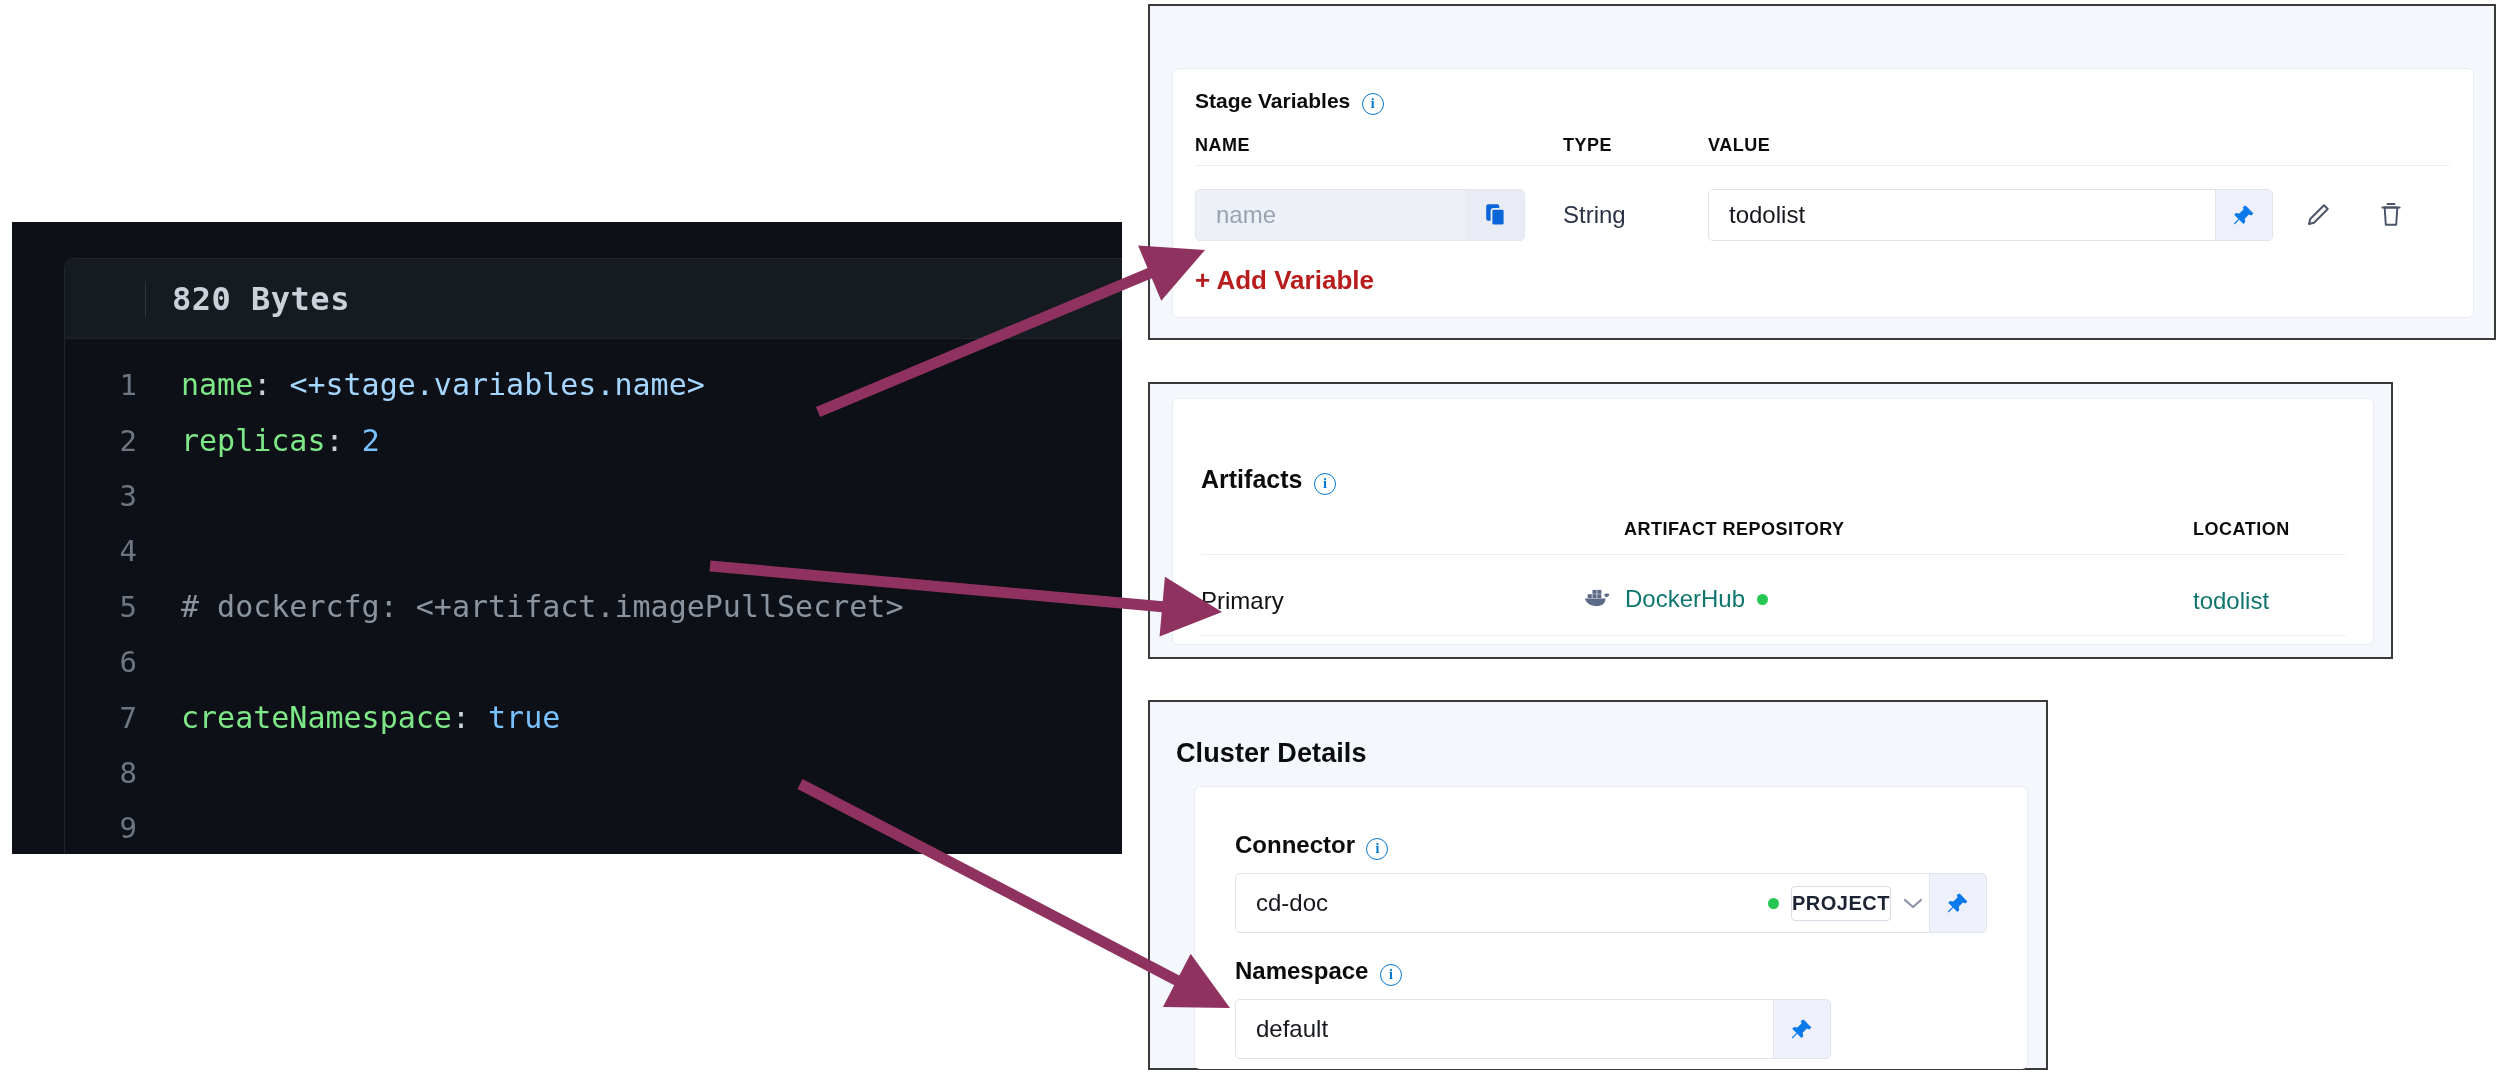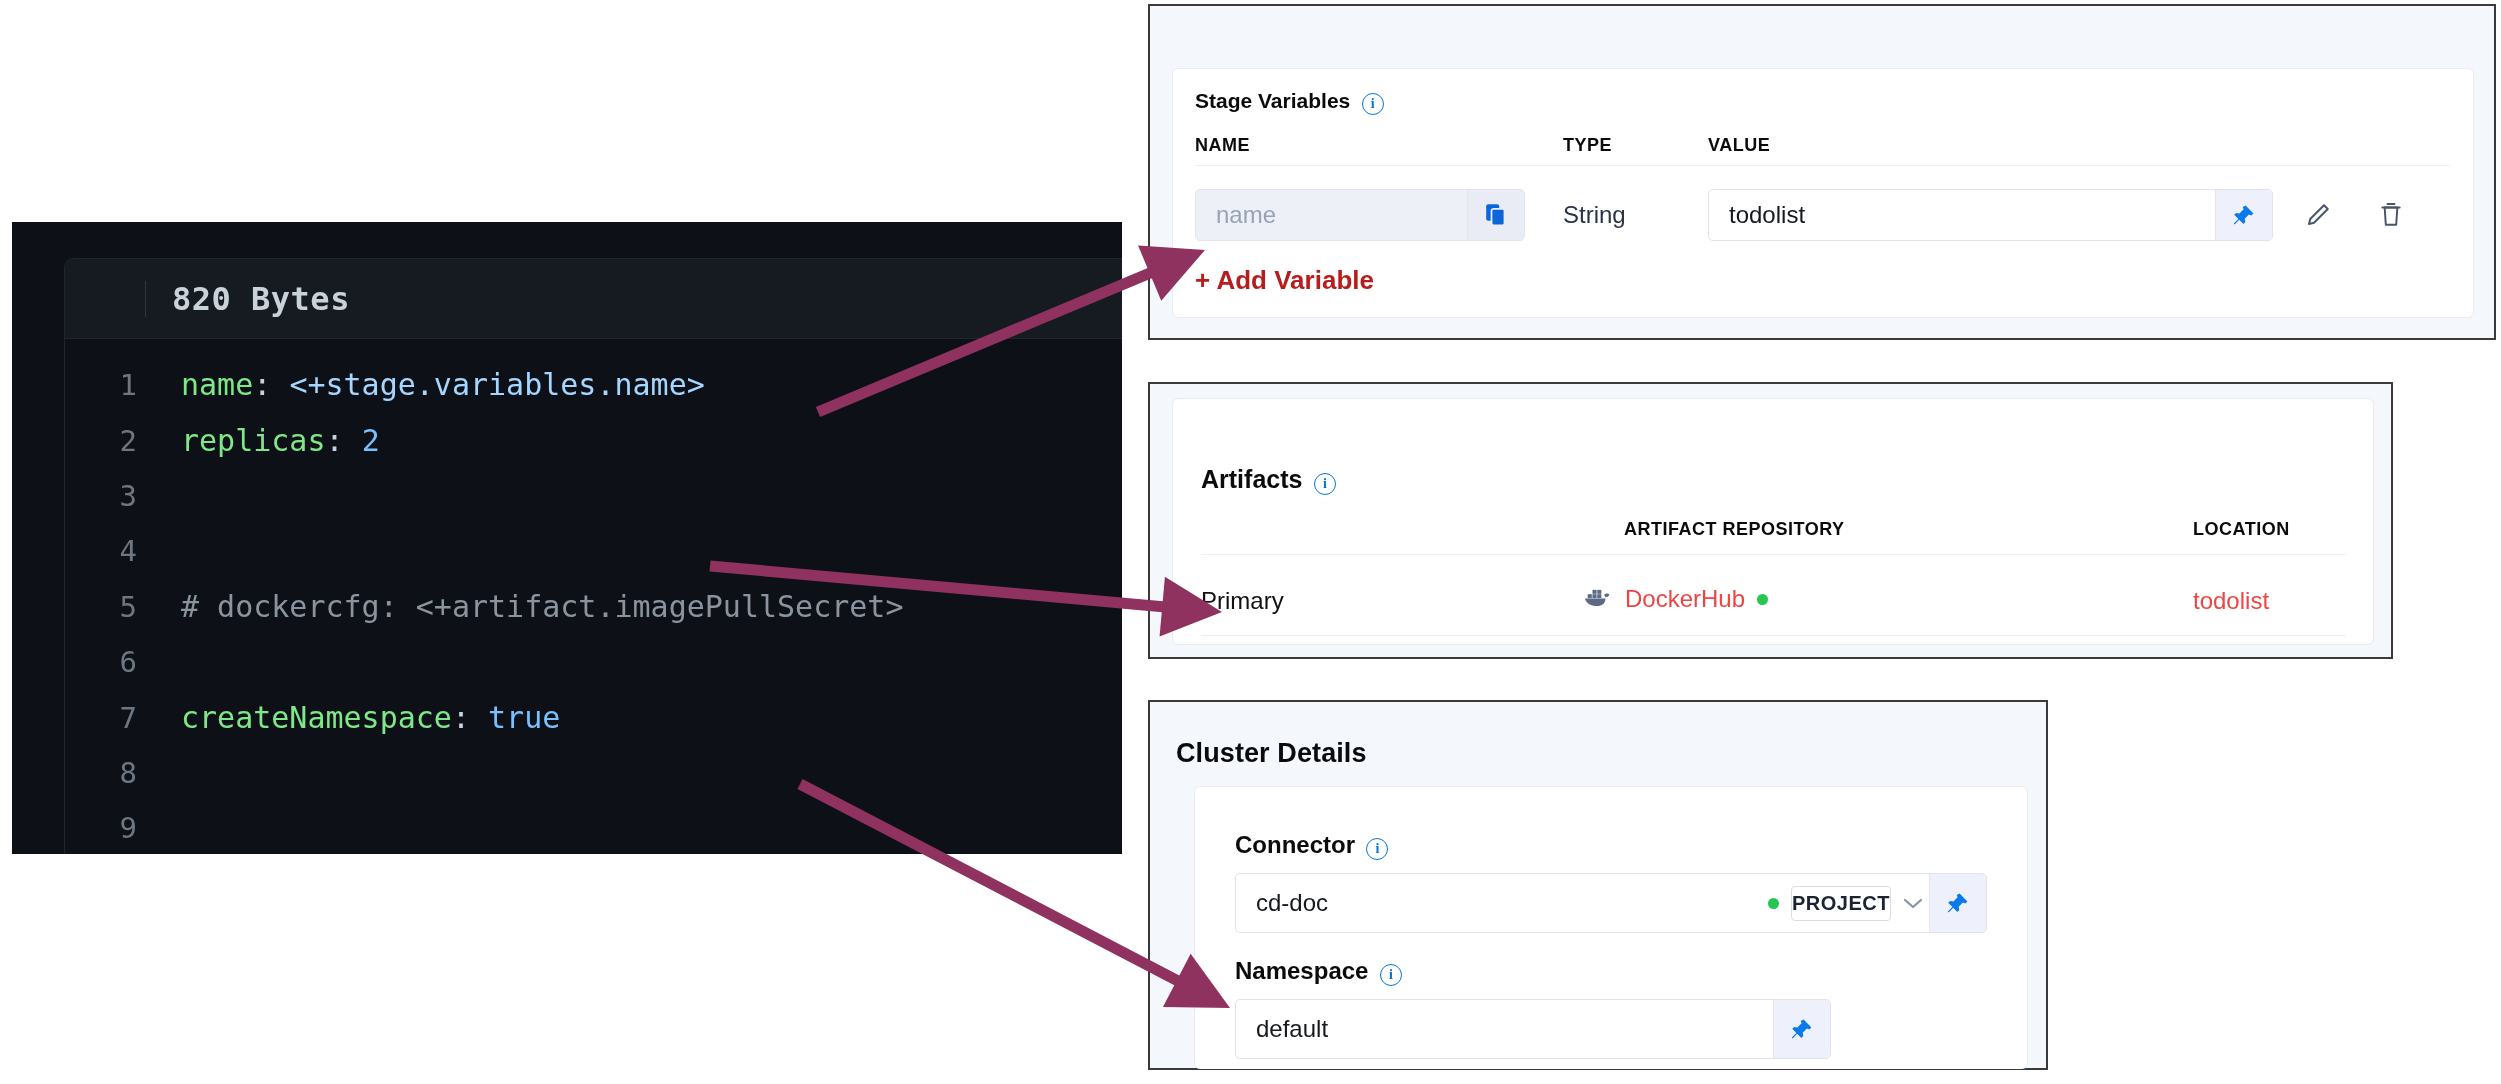--- a/index.html
+++ b/index.html
@@ -133,21 +133,21 @@
 
   .adorn{
     width:56px;align-self:stretch;flex:0 0 auto;
     display:flex;align-items:center;justify-content:center;
     background:#eaecf5;border-left:1px solid #e3e6ef;
     border-top-right-radius:4px;border-bottom-right-radius:4px;
   }
   .adorn.light{background:#eef1fb;}
 
   .type-text{font-size:24px;color:#2b3346;}
-  .muted-val{font-size:24px;color:#ef4444;}
+  .muted-val{font-size:24px;color:#0f766e;}
 
   .addvar{
     font-size:26px;font-weight:700;color:#b91c1c;cursor:pointer;
   }
 
   .dot-green{
     width:11px;height:11px;border-radius:50%;
     background:#25c651;display:inline-block;
   }
   .scope-chip{

